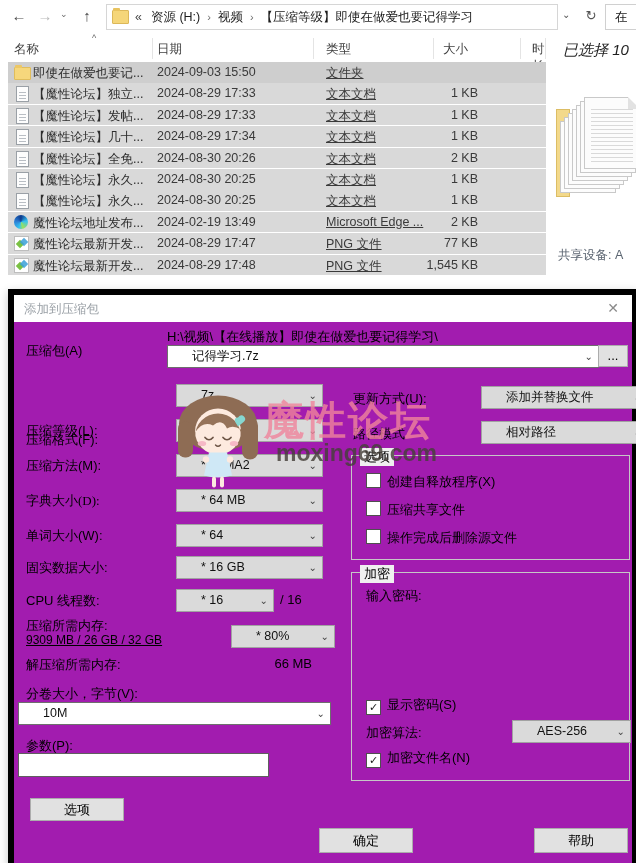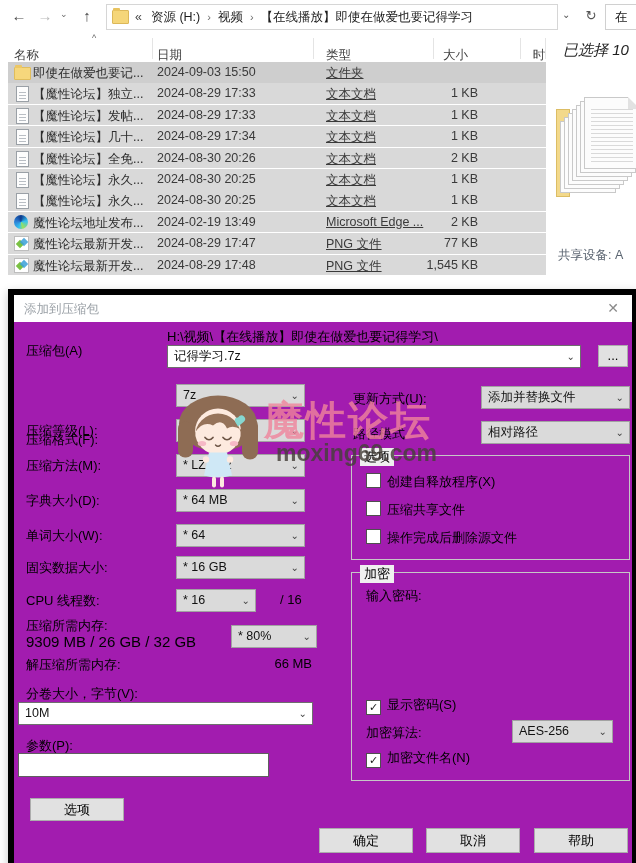--- a/index.html
+++ b/index.html
@@ -16,21 +16,21 @@
   .bc-folder{width:15px;height:12px;background:#f5d679;border:1px solid #dcb859;border-radius:1px;margin:0 6px 0 5px;position:relative;flex:0 0 auto;}
   .bc-folder:before{content:"";position:absolute;left:0;top:-3px;width:7px;height:3px;background:#e8c35f;border-radius:1px 1px 0 0;}
   .bc-prefix{color:#444;margin-right:7px;}
   .bc-seg{color:#1c1c1c;margin:0 2px;}
   .bc-sep{color:#6d6d6d;margin:0 5px;font-size:11px;}
   .addr-chev{position:absolute;left:562px;top:9px;font-size:10px;color:#555;}
   .refreshbtn{position:absolute;left:581px;top:5px;width:20px;height:22px;text-align:center;line-height:22px;font-size:13px;color:#555;}
   .searchbox{position:absolute;left:605px;top:4px;width:44px;height:24px;border:1px solid #d0d0d0;font-size:12.5px;line-height:24px;padding-left:9px;color:#222;background:#fff;}
 
   .list-header{position:absolute;left:8px;top:38px;width:538px;height:21px;font-size:12.5px;color:#3f3f3f;}
-  .col{position:absolute;top:9px;text-align:center;}
+  .col{position:absolute;top:3px;}
   .sort-caret{position:absolute;top:-5px;left:84px;font-size:9px;color:#666;}
   .colsep{position:absolute;top:0;width:1px;height:21px;background:#e4e4e4;}
 
   .rows{position:absolute;left:8px;top:62px;width:538px;}
   .row{position:relative;height:20.6px;margin-bottom:0.8px;background:#d9d9d9;font-size:12.5px;color:#2d2d2d;}
   .row.first{background:#cecece;}
   .cell{position:absolute;top:3px;white-space:nowrap;overflow:hidden;}
   .c-name{left:25px;width:120px;}
   .c-date{left:149px;width:140px;color:#3a3a3a;}
   .c-type{left:318px;width:110px;color:#3a3a3a;text-decoration:underline;}
@@ -53,23 +53,23 @@
      background-image:repeating-linear-gradient(#fcfcfc 0 3px,#d9d9d9 3px 4px);background-size:42px 56px;background-position:6px 8px;background-repeat:no-repeat;}
   .stack-page.topfold:after{content:"";position:absolute;right:-1px;top:-1px;border-style:solid;border-width:0 12px 12px 0;border-color:#fff #fff #e2e2e2 #d9d9d9;}
   .share-label{position:absolute;left:12px;top:214px;font-size:12.5px;color:#5a6470;white-space:nowrap;}
 
   
   .dialog{position:absolute;left:8px;top:289px;width:618px;height:568px;background:#a21caf;border:6px solid #000000;box-shadow:0 3px 9px rgba(0,0,0,.22);}
   .titlebar{position:absolute;left:0;top:0;width:100%;height:27px;background:#ffffff;}
   .title{position:absolute;left:10px;top:6px;font-size:12.5px;color:#9aa0a6;}
   .closebtn{position:absolute;right:9px;top:4px;width:20px;height:19px;text-align:center;line-height:19px;font-size:14px;color:#8a8a8a;}
   .dlabel{position:absolute;font-size:13px;color:#000;white-space:nowrap;}
-  .dsmall{position:absolute;font-size:15px;color:#000;white-space:nowrap;}
-
-  .combo{position:absolute;height:21px;background:#dadada;border:1px solid #a2a2a2;font-size:12.5px;line-height:21px;padding-left:6px;color:#111;white-space:nowrap;overflow:hidden;}
+  .dsmall{position:absolute;font-size:12px;color:#000;white-space:nowrap;text-decoration:underline;}
+
+  .combo{position:absolute;height:21px;background:#dadada;border:1px solid #a2a2a2;font-size:12.5px;line-height:21px;padding-left:24px;color:#111;white-space:nowrap;overflow:hidden;}
   .combo .chev{position:absolute;right:5px;top:0;font-size:10px;color:#444;}
   .combo.white{background:#fff;border:1px solid #6e6e6e;}
   .winput{position:absolute;background:#fff;border:1px solid #5f5f5f;font-size:13px;line-height:22px;padding-left:6px;color:#000;white-space:nowrap;overflow:hidden;}
   .btn{position:absolute;background:#e1e1e1;border:1px solid #acacac;font-size:13px;color:#000;text-align:center;}
 
   .group{position:absolute;border:1px solid #c6c6c6;}
   .group-label{position:absolute;left:8px;top:-8px;background:#f0f0f0;padding:0 4px;font-size:13px;color:#000;}
   .cbrow{position:absolute;left:14px;height:16px;font-size:13px;color:#000;white-space:nowrap;}
   .cbox{display:inline-block;width:13px;height:13px;background:#fff;border:1px solid #4f4f4f;vertical-align:-2px;margin-right:6px;text-align:center;line-height:12px;font-size:11px;color:#1a1a1a;}
 
@@ -85,21 +85,21 @@
 
   <div class="explorer">
     <div class="toolbar">
       <span class="navbtn" style="left:8px">←</span>
       <span class="navbtn dis" style="left:34px">→</span>
       <span class="navchev" style="left:60px">⌄</span>
       <span class="navbtn" style="left:76px">↑</span>
       <div class="addressbar">
         <span class="bc-folder"></span>
         <span class="bc-prefix">«</span>
-        <span id="breadcrumb"><span class="bc-seg">资源 (H:)</span><span class="bc-sep">›</span><span class="bc-seg">视频</span><span class="bc-sep">›</span><span class="bc-seg">【在线播放】即使在做爱也要记得学习</span></span>
+        <span id="breadcrumb"><span class="bc-seg">资源 (H:)</span><span class="bc-sep">›</span><span class="bc-seg">视频</span><span class="bc-sep">›</span><span class="bc-seg">【压缩等级】即使在做爱也要记得学习</span></span>
       </div>
       <span class="addr-chev">⌄</span>
       <span class="refreshbtn">↻</span>
       <div class="searchbox">在</div>
     </div>
 
     <div class="list-header">
       <span class="sort-caret">^</span>
       <span class="col" style="left:6px">名称</span>
       <span class="col" style="left:149px">日期</span>
@@ -216,21 +216,21 @@
     </div>
     <div class="btn" style="left:584px;top:50px;width:28px;height:20px;line-height:20px">...</div>
 
     <div id="leftfields">
         <div class="dlabel" style="left: 12px; top: 92px; margin-top: 44px;">压缩格式(F):</div>
         <div class="combo" style="left: 162px; top: 89px; width: 121px;"><span>7z</span><span class="chev">⌄</span></div>
         <div class="dlabel" style="left: 12px; top: 127px;">压缩等级(L):</div>
         <div class="combo" style="left: 162px; top: 124px; width: 121px;"><span></span><span class="chev">⌄</span></div>
         <div class="dlabel" style="left: 12px; top: 162px;">压缩方法(M):</div>
         <div class="combo" style="left: 162px; top: 159px; width: 121px;"><span>* LZMA2</span><span class="chev">⌄</span></div>
-        <div class="dlabel" style="left: 12px; top: 197px;">字典大小(D):</div>
+        <div class="dlabel" style="left: 12px; top: 197px; font-family: Liberation Serif, serif;">字典大小(D):</div>
         <div class="combo" style="left: 162px; top: 194px; width: 121px;"><span>* 64 MB</span><span class="chev">⌄</span></div>
         <div class="dlabel" style="left: 12px; top: 232px;">单词大小(W):</div>
         <div class="combo" style="left: 162px; top: 229px; width: 121px;"><span>* 64</span><span class="chev">⌄</span></div>
         <div class="dlabel" style="left: 12px; top: 264px;">固实数据大小:</div>
         <div class="combo" style="left: 162px; top: 261px; width: 121px;"><span>* 16 GB</span><span class="chev">⌄</span></div>
       </div>
 
     <div class="dlabel" style="left:12px;top:297px">CPU 线程数:</div>
     <div class="combo" style="left:162px;top:294px;width:72px">
       <span>* 16</span>
@@ -284,21 +284,20 @@
       <div class="cbrow" style="top:123px" id="cb-show"><span class="cbox">✓</span><span>显示密码(S)</span></div>
       <div class="dlabel" style="left:14px;top:151px">加密算法:</div>
       <div class="combo" style="left:160px;top:147px;width:93px">
         <span>AES-256</span>
         <span class="chev">⌄</span>
       </div>
       <div class="cbrow" style="top:176px" id="cb-names"><span class="cbox">✓</span><span>加密文件名(N)</span></div>
     </div>
 
     <div class="btn" style="left:305px;top:533px;width:92px;height:23px;line-height:23px">确定</div>
-    <div class="btn" style="left:412px;top:533px;width:92px;height:23px;line-height:23px">取消</div>
     <div class="btn" style="left:520px;top:533px;width:92px;height:23px;line-height:23px">帮助</div>
   </div>
 
   <svg class="wm-girl" viewBox="0 0 92 102">
     <ellipse cx="46" cy="32" rx="39" ry="28" fill="#8e6c54"></ellipse>
     <rect x="6" y="30" width="15" height="36" rx="7" fill="#8e6c54"></rect>
     <rect x="70" y="26" width="16" height="42" rx="8" fill="#8e6c54"></rect>
     <circle cx="46" cy="40" r="23" fill="#fdeadf"></circle>
     <path d="M23 45 A23 23 0 0 1 69 45 L69 38 Q61 33 55 37 Q50 26 41 34 Q31 29 23 41 Z" fill="#96735a"></path>
     <path d="M33 46 q4 4.5 8 0" stroke="#6b5344" stroke-width="1.7" fill="none" stroke-linecap="round"></path>

